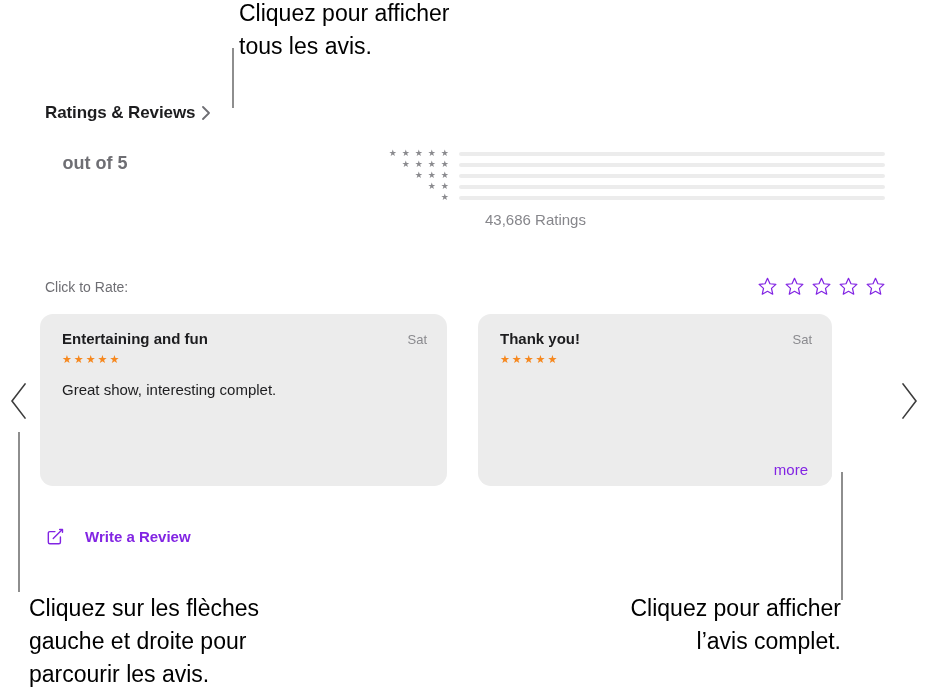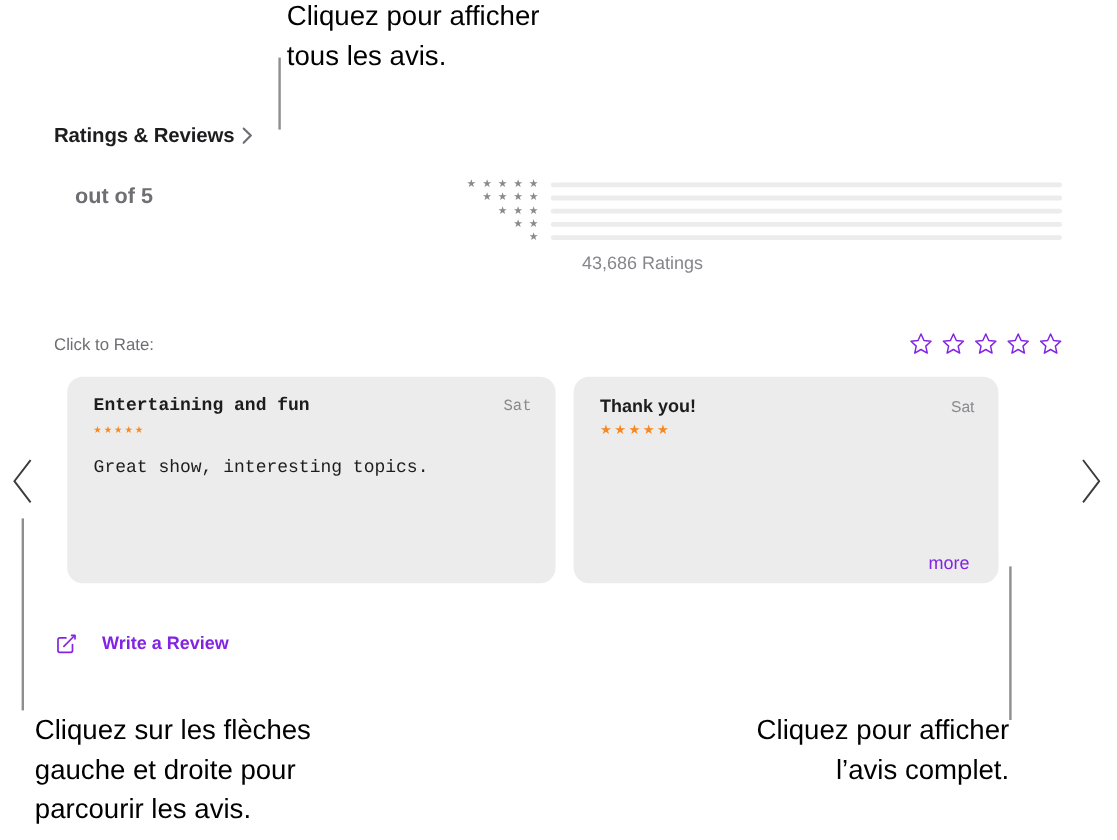--- a/index.html
+++ b/index.html
@@ -150,21 +150,21 @@
   .card {
     position: absolute;
     top: 314px;
     height: 172px;
     background: #ececec;
     border-radius: 13px;
     box-sizing: border-box;
     padding: 16px 20px 0 22px;
     overflow: hidden;
   }
-  #card-0 { left: 56px;  width: 407px; font-family: Liberation Mono, monospace; }
+  #card-0 { left: 40px;  width: 407px; }
   #card-1 { left: 478px; width: 354px; }
 
   .card-head {
     display: flex;
     align-items: baseline;
     justify-content: space-between;
   }
   .card-title {
     font-size: 15px;
     font-weight: bold;
@@ -329,21 +329,21 @@
     </span>
   </span>
 </div>
 
 <div class="card" id="card-0">
   <div class="card-head">
     <span class="card-title">Entertaining and fun</span>
     <span class="card-date">Sat</span>
   </div>
   <div class="card-stars">★★★★★</div>
-  <div class="card-body">Great show, interesting topics.</div>
+  <div class="card-body">Great show, interesting complet.</div>
 </div>
 
 <div class="card" id="card-1">
   <div class="card-head">
     <span class="card-title">Thank you!</span>
     <span class="card-date">Sat</span>
   </div>
   <div class="card-stars">★★★★★</div>
   <div class="fade-mask"></div>
   <span class="more-link">more</span>

